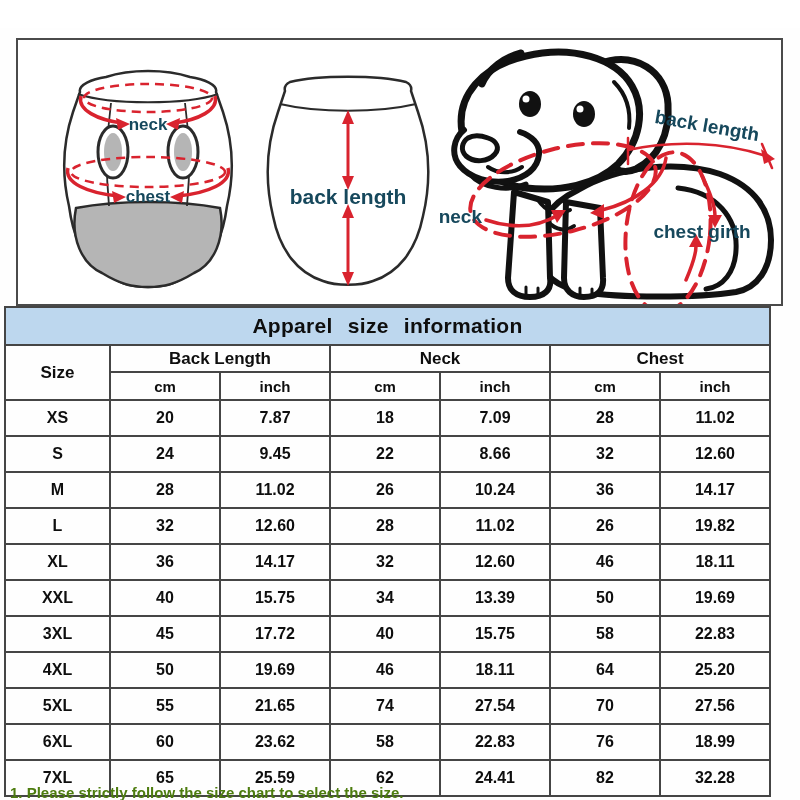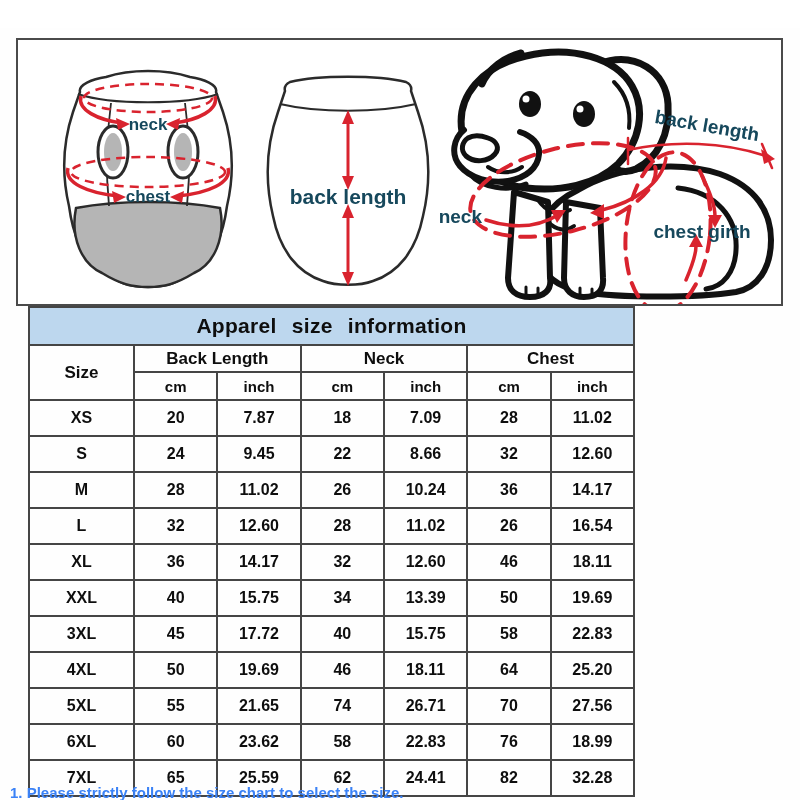--- a/index.html
+++ b/index.html
@@ -4,31 +4,31 @@
 <style>
   html,body{margin:0;padding:0;background:#ffffff;}
   .page{position:relative;width:800px;height:800px;background:#fefefe;overflow:hidden;
         font-family:"Liberation Sans",sans-serif;margin-top:28px;}
   
   .top-panel{position:absolute;left:16px;top:10px;width:763px;height:264px;
              border:2px solid #4a4a4a;background:#ffffff;}
   .top-panel svg{display:block;width:100%;height:100%;}
   .diag-label{fill:#16485c;font-weight:bold;font-family:"Liberation Sans",sans-serif;}
   
-  .size-table-wrap{position:absolute;left:28px;top:278px;width:607px;}
+  .size-table-wrap{position:absolute;left:4px;top:278px;width:767px;}
   table.size-table{border-collapse:collapse;width:100%;table-layout:fixed;}
   .size-table th,.size-table td{border:2px solid #454545;text-align:center;
       font-weight:bold;color:#0e0e0e;padding:0;vertical-align:middle;}
   .title-cell{background:#bdd7ee;font-size:21px;height:36px;word-spacing:9px;letter-spacing:.3px;}
   .group-cell{font-size:17px;height:25px;}
   .unit-cell{font-size:15px;height:26px;}
   .size-head{font-size:17px;border-radius:18px;}
   .size-table td{font-size:16px;height:34px;}
   
-  .notes{position:absolute;left:10px;top:756px;width:785px;color:#3b82f6;
+  .notes{position:absolute;left:10px;top:756px;width:785px;color:#4d7c0f;
          font-size:15px;font-weight:bold;line-height:17px;}
   .notes div{white-space:nowrap;}
 </style>
 </head>
 <body>
 
 <div class="page">
 
   <div class="top-panel">
     <svg viewBox="0 0 763 264">
@@ -191,21 +191,21 @@
             <td>36</td>
             <td>14.17</td>
           </tr>
           <tr>
             <td>L</td>
             <td>32</td>
             <td>12.60</td>
             <td>28</td>
             <td>11.02</td>
             <td>26</td>
-            <td>16.54</td>
+            <td>19.82</td>
           </tr>
           <tr>
             <td>XL</td>
             <td>36</td>
             <td>14.17</td>
             <td>32</td>
             <td>12.60</td>
             <td>46</td>
             <td>18.11</td>
           </tr>
@@ -234,21 +234,21 @@
             <td>46</td>
             <td>18.11</td>
             <td>64</td>
             <td>25.20</td>
           </tr>
           <tr>
             <td>5XL</td>
             <td>55</td>
             <td>21.65</td>
             <td>74</td>
-            <td>26.71</td>
+            <td>27.54</td>
             <td>70</td>
             <td>27.56</td>
           </tr>
           <tr>
             <td>6XL</td>
             <td>60</td>
             <td>23.62</td>
             <td>58</td>
             <td>22.83</td>
             <td>76</td>

